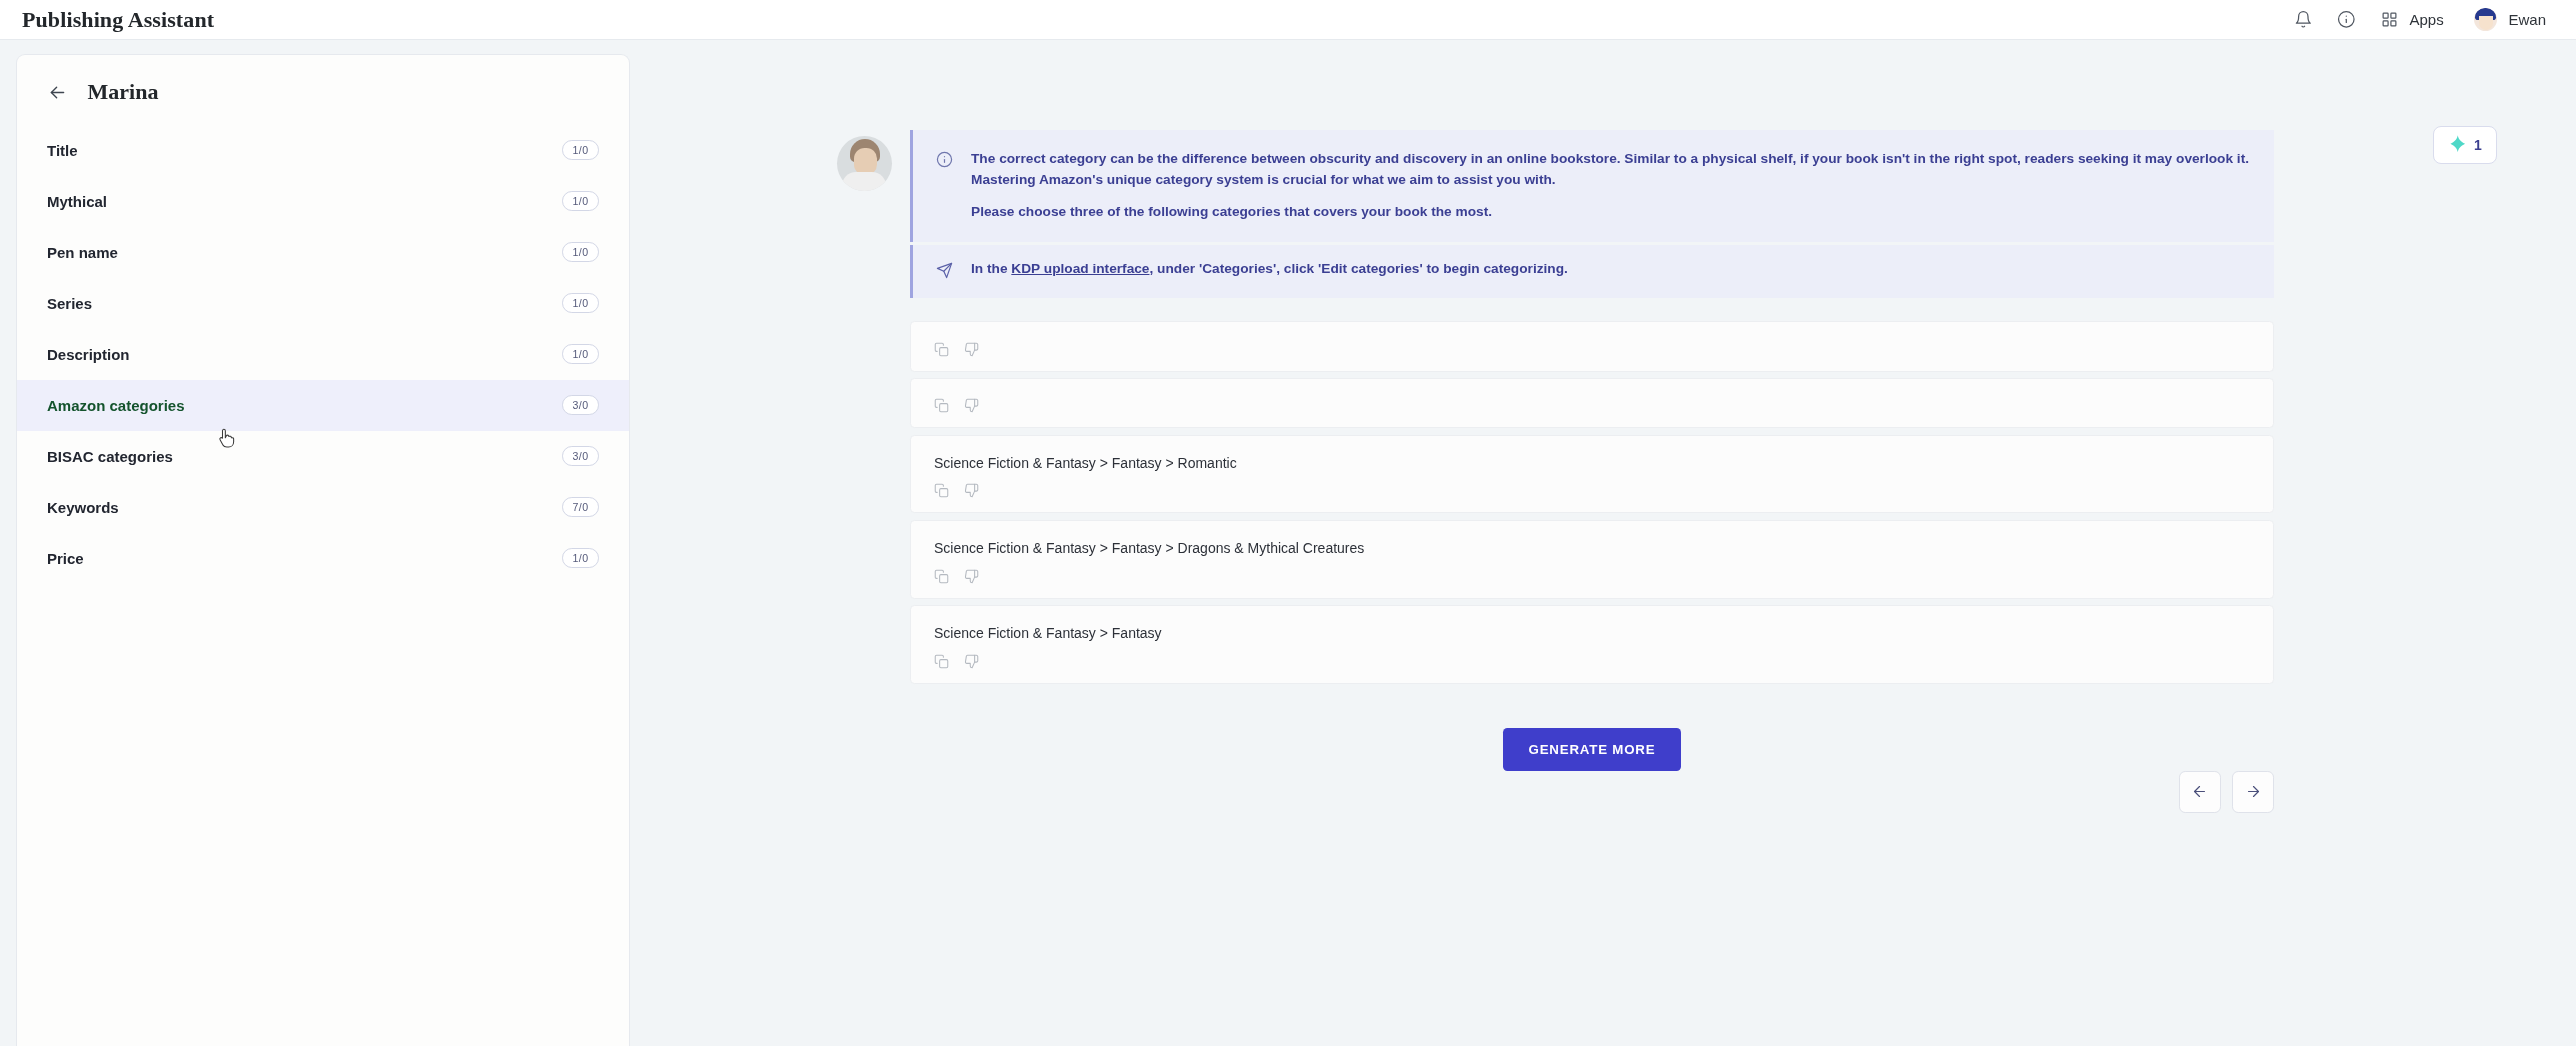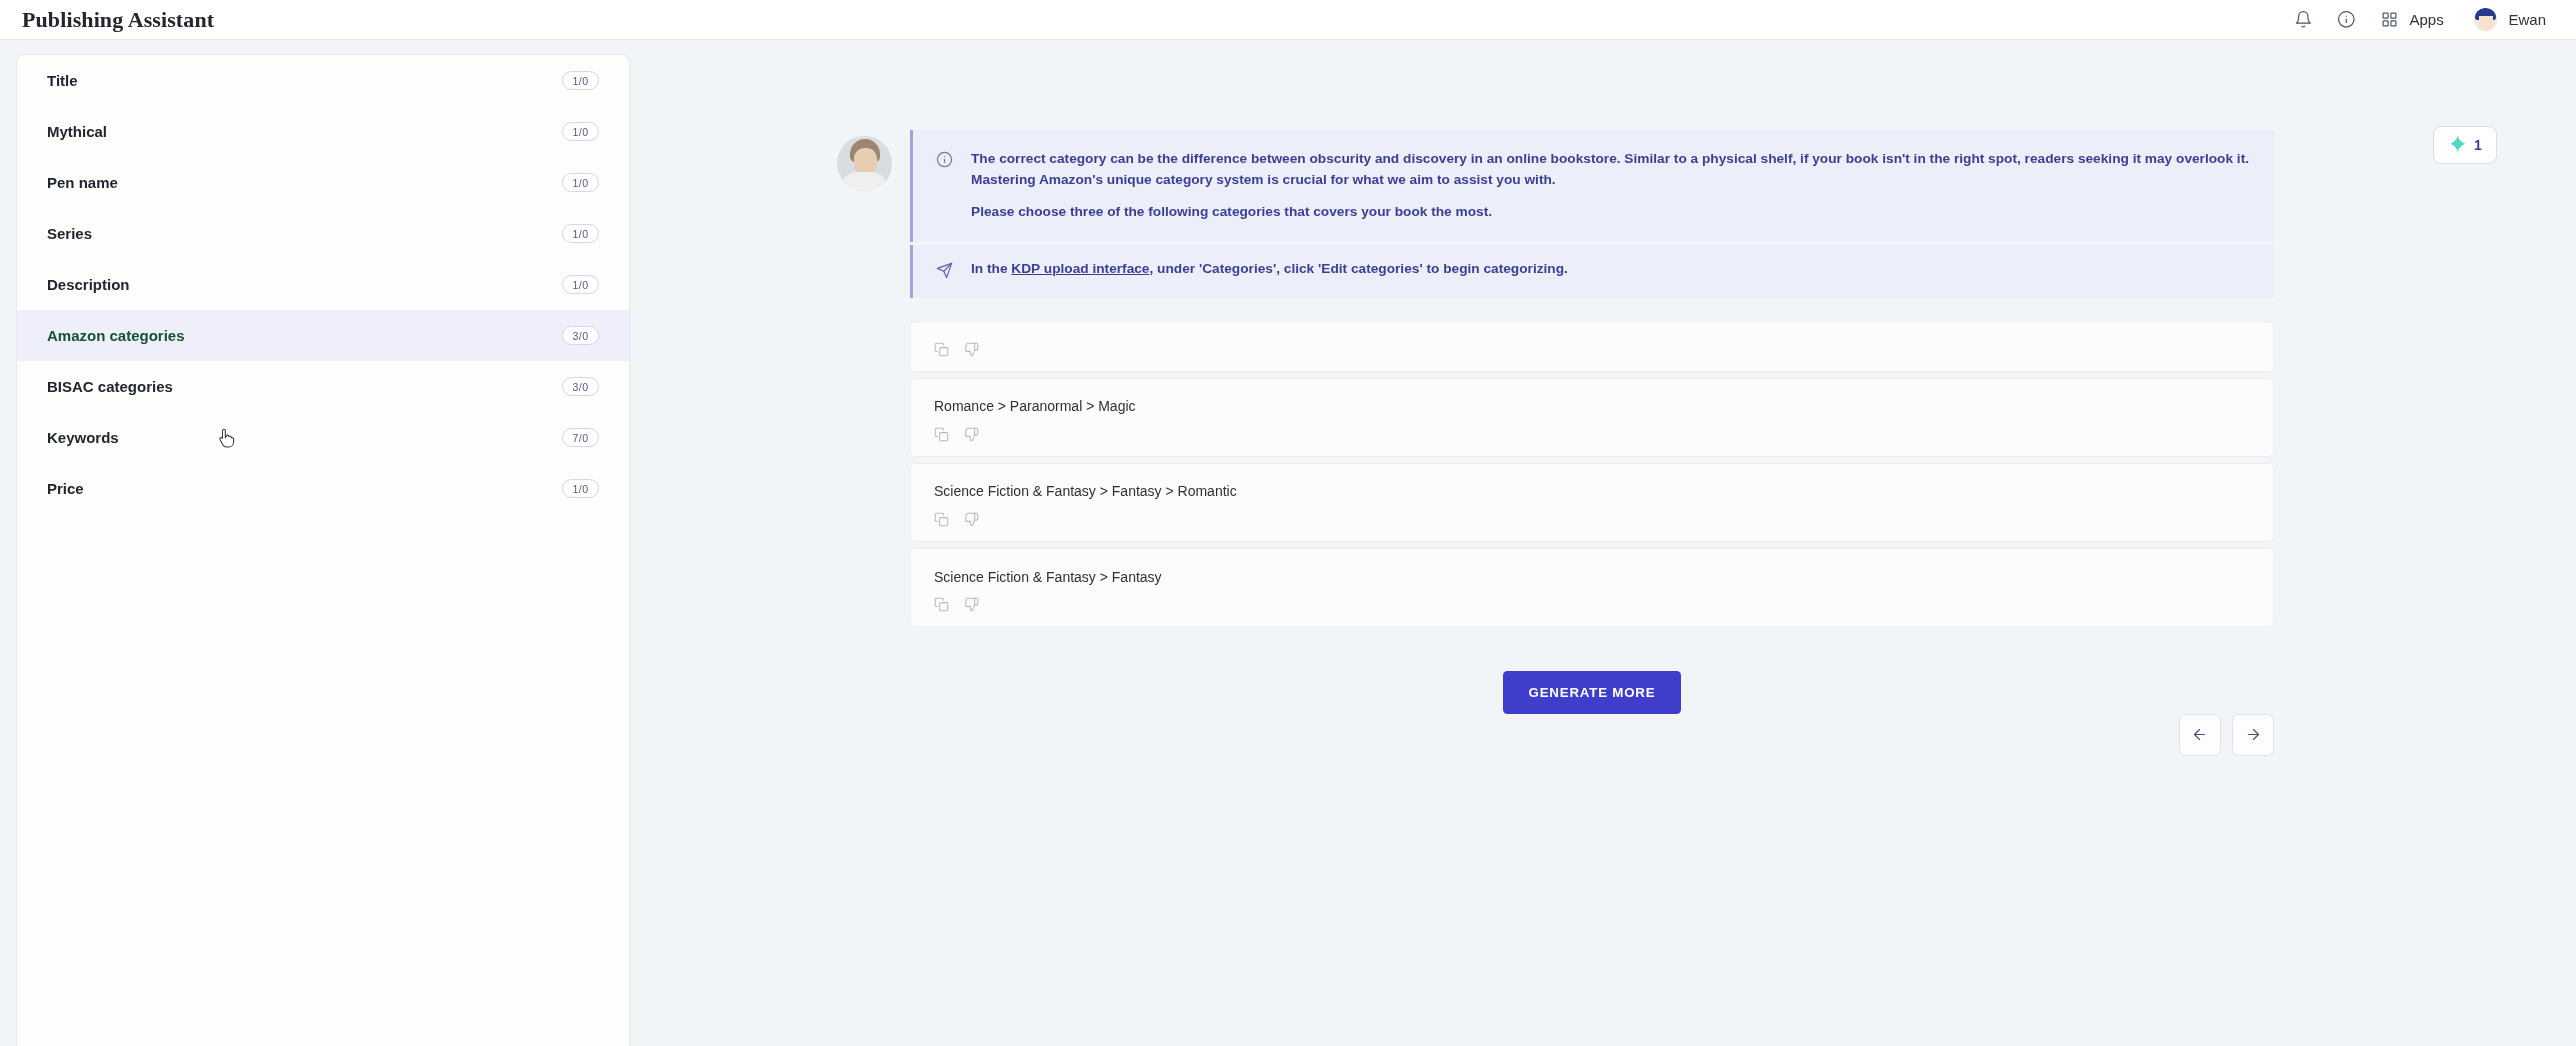--- a/index.html
+++ b/index.html
@@ -235,20 +235,29 @@
       </span>
       <span class="user-name">Ewan</span>
     </div>
   </div>
 </div>
 
 <div class="page">
 
   <div class="sidebar-wrap">
     <div class="sidebar">
+      <div class="sb-head">
+        <span class="back-arrow">
+          <svg width="21" height="21" viewBox="0 0 24 24" fill="none" stroke="currentColor" stroke-width="1.6" stroke-linecap="round" stroke-linejoin="round">
+            <line x1="19" y1="12" x2="5" y2="12"></line>
+              <polyline points="11 18 5 12 11 6"></polyline>
+          </svg>
+        </span>
+        <span class="sb-title">Marina</span>
+      </div>
       <div id="sb-list">
           <div class="sb-item">
             <span class="lbl">Title</span>
             <span class="sb-badge">1/0</span>
           </div>
           <div class="sb-item">
             <span class="lbl">Mythical</span>
             <span class="sb-badge">1/0</span>
           </div>
           <div class="sb-item">
@@ -343,38 +352,54 @@
               </span>
               <span>
                 <svg width="15" height="15" viewBox="0 0 24 24" fill="none" stroke="currentColor" stroke-width="1.7" stroke-linecap="round" stroke-linejoin="round">
                   <path d="M10 15v4a3 3 0 0 0 3 3l4-9V2H5.72a2 2 0 0 0-2 1.7l-1.38 9a2 2 0 0 0 2 2.3z"></path>
                   <path d="M17 2h2.67A2.31 2.31 0 0 1 22 4v7a2.31 2.31 0 0 1-2.33 2H17"></path>
                 </svg>
               </span>
             </div>
           </div>
           <div class="cat-card">
-            <div class="cat-text">Romance &gt; Paranormal &gt; Magic</div>
             <div class="cat-actions">
               <span>
                 <svg width="15" height="15" viewBox="0 0 24 24" fill="none" stroke="currentColor" stroke-width="1.7" stroke-linecap="round" stroke-linejoin="round">
                   <rect x="9" y="9" width="13" height="13" rx="2"></rect>
                   <path d="M5 15H4a2 2 0 0 1-2-2V4a2 2 0 0 1 2-2h9a2 2 0 0 1 2 2v1"></path>
                 </svg>
               </span>
               <span>
                 <svg width="15" height="15" viewBox="0 0 24 24" fill="none" stroke="currentColor" stroke-width="1.7" stroke-linecap="round" stroke-linejoin="round">
                   <path d="M10 15v4a3 3 0 0 0 3 3l4-9V2H5.72a2 2 0 0 0-2 1.7l-1.38 9a2 2 0 0 0 2 2.3z"></path>
                   <path d="M17 2h2.67A2.31 2.31 0 0 1 22 4v7a2.31 2.31 0 0 1-2.33 2H17"></path>
                 </svg>
               </span>
             </div>
           </div>
           <div class="cat-card">
             <div class="cat-text">Science Fiction &amp; Fantasy &gt; Fantasy &gt; Romantic</div>
+            <div class="cat-actions">
+              <span>
+                <svg width="15" height="15" viewBox="0 0 24 24" fill="none" stroke="currentColor" stroke-width="1.7" stroke-linecap="round" stroke-linejoin="round">
+                  <rect x="9" y="9" width="13" height="13" rx="2"></rect>
+                  <path d="M5 15H4a2 2 0 0 1-2-2V4a2 2 0 0 1 2-2h9a2 2 0 0 1 2 2v1"></path>
+                </svg>
+              </span>
+              <span>
+                <svg width="15" height="15" viewBox="0 0 24 24" fill="none" stroke="currentColor" stroke-width="1.7" stroke-linecap="round" stroke-linejoin="round">
+                  <path d="M10 15v4a3 3 0 0 0 3 3l4-9V2H5.72a2 2 0 0 0-2 1.7l-1.38 9a2 2 0 0 0 2 2.3z"></path>
+                  <path d="M17 2h2.67A2.31 2.31 0 0 1 22 4v7a2.31 2.31 0 0 1-2.33 2H17"></path>
+                </svg>
+              </span>
+            </div>
+          </div>
+          <div class="cat-card">
+            <div class="cat-text">Science Fiction &amp; Fantasy &gt; Fantasy &gt; Dragons &amp; Mythical Creatures</div>
             <div class="cat-actions">
               <span>
                 <svg width="15" height="15" viewBox="0 0 24 24" fill="none" stroke="currentColor" stroke-width="1.7" stroke-linecap="round" stroke-linejoin="round">
                   <rect x="9" y="9" width="13" height="13" rx="2"></rect>
                   <path d="M5 15H4a2 2 0 0 1-2-2V4a2 2 0 0 1 2-2h9a2 2 0 0 1 2 2v1"></path>
                 </svg>
               </span>
               <span>
                 <svg width="15" height="15" viewBox="0 0 24 24" fill="none" stroke="currentColor" stroke-width="1.7" stroke-linecap="round" stroke-linejoin="round">
                   <path d="M10 15v4a3 3 0 0 0 3 3l4-9V2H5.72a2 2 0 0 0-2 1.7l-1.38 9a2 2 0 0 0 2 2.3z"></path>

